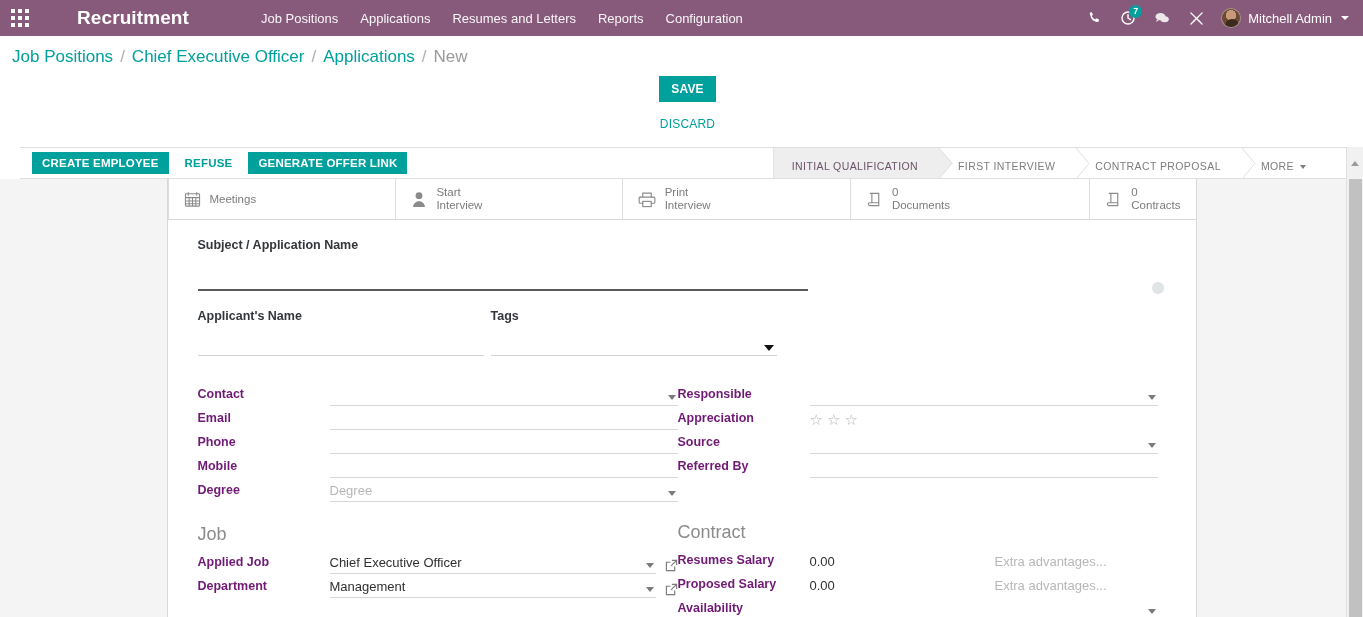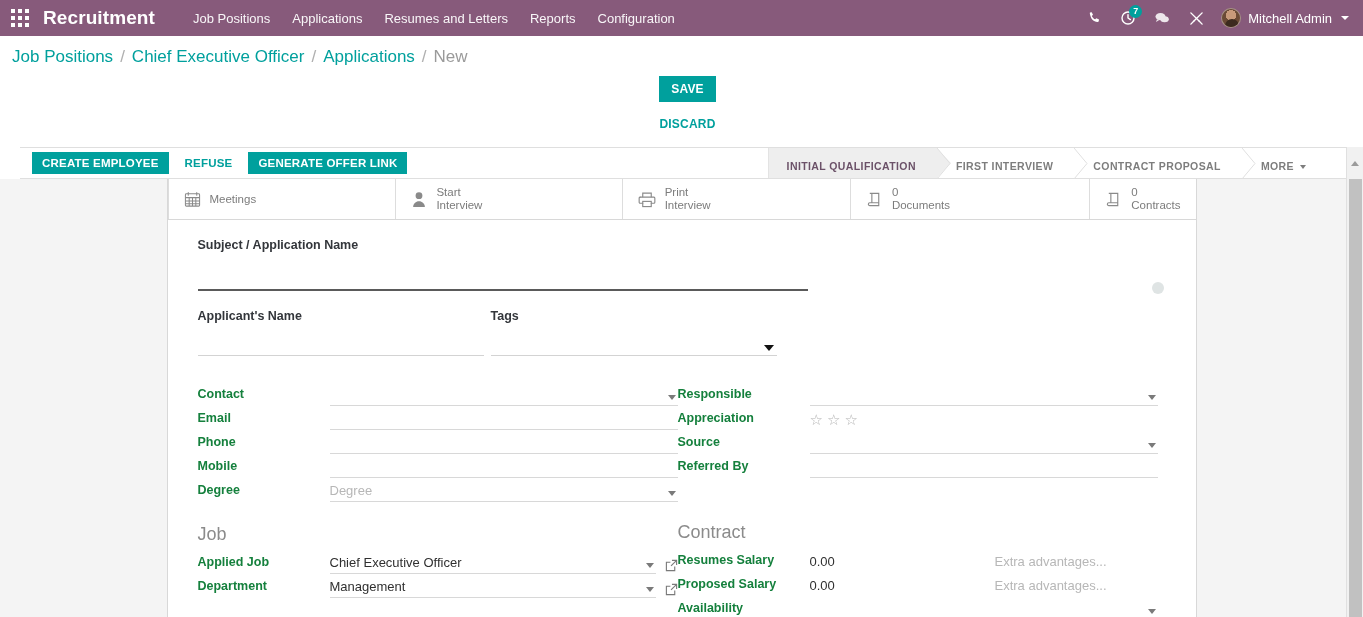--- a/index.html
+++ b/index.html
@@ -13,20 +13,21 @@
   }
 
   
   .navbar {
     height: 36px;
     background: #875A7B;
     display: flex;
     align-items: center;
     position: relative;
     color: #ffffff;
+    gap: 34px;
   }
   .apps-icon {
     width: 18px; height: 18px;
     margin-left: 11px; margin-right: 14px;
     display: grid;
     grid-template-columns: repeat(3, 4px);
     grid-template-rows: repeat(3, 4px);
     gap: 3px;
     cursor: pointer;
   }
@@ -134,21 +135,21 @@
     letter-spacing: .2px;
     cursor: pointer;
     font-family: "Liberation Sans", sans-serif;
     line-height: 14px;
   }
   .btn-link {
     background: transparent;
     color: #00A09D;
     border: none;
     font-size: 12px;
-    font-weight: bold;
+    font-weight: normal;
     padding: 6px 8px;
     letter-spacing: .2px;
     cursor: pointer;
     font-family: "Liberation Sans", sans-serif;
     line-height: 14px;
   }
 
   
   .action-bar {
     border-top: 1px solid #dfdfdf;
@@ -184,21 +185,21 @@
     position: absolute;
     right: 43px; top: 0; bottom: 0;
     display: flex; align-items: stretch;
     border-left: 1px solid #e3e3e3;
   }
   .stage {
     position: relative;
     display: flex; align-items: center;
     padding: 6px 22px 0 18px;
     font-size: 10.5px;
-    font-weight: bold;
+    font-weight: normal;
     letter-spacing: .4px;
     color: #7d7d7d;
     background: #ffffff;
     white-space: nowrap;
     cursor: pointer;
   }
   .stage.active { background: #eeeeee; color: #6b5168; }
   .stage .arrow-fill,
   .stage .arrow-line {
     content: "";
@@ -395,21 +396,21 @@
     display: flex;
     align-items: flex-end;
     height: 24px;
     margin-bottom: 0px;
   }
   .flabel {
     width: 132px;
     flex: 0 0 132px;
     font-size: 12.5px;
     font-weight: bold;
-    color: #15803d;
+    color: #701a75;
     line-height: 22px;
     padding-bottom: 1px;
   }
   .fctl {
     flex: 1 1 auto;
     position: relative;
     border-bottom: 1px solid #d8d8d8;
     height: 22px;
   }
   .fctl input {

